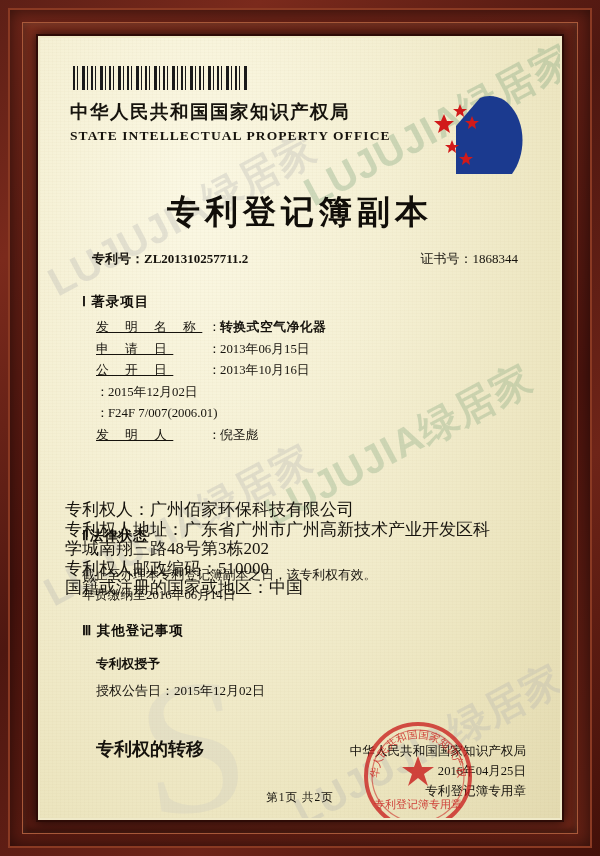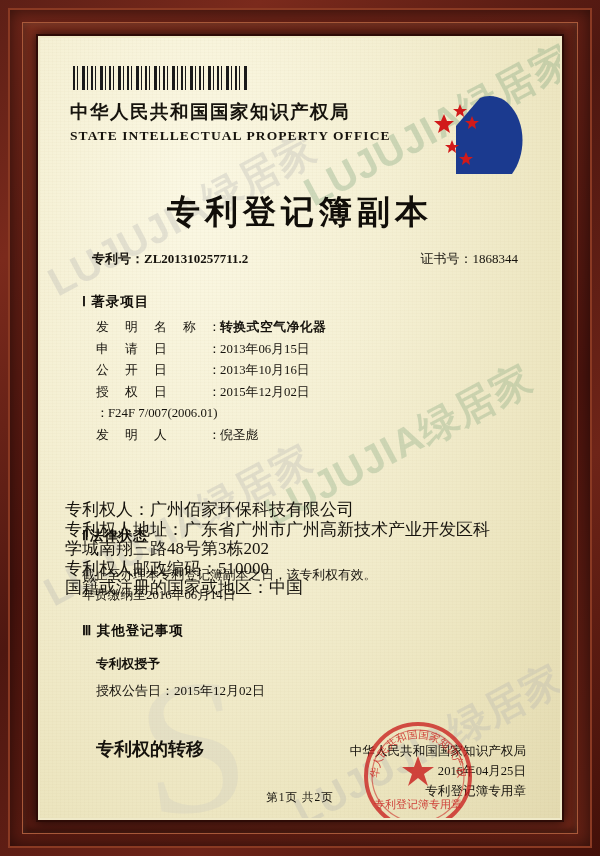--- a/index.html
+++ b/index.html
@@ -174,20 +174,21 @@
     left: 56px; top: 279px;
     font-size: 12.8px;
     color: #16130d;
     line-height: 21.5px;
   }
   .bib-row { display: flex; }
   .bib-label {
     width: 112px;
     letter-spacing: 6.5px;
     white-space: nowrap;
+    text-decoration: underline;
   }
   .bib-colon { width: 12px; }
   .bib-value { white-space: nowrap; }
   .bib-value.bold { font-weight: bold; letter-spacing: 0.5px; }
 
   
   .owner {
     position: absolute;
     left: 25px; top: 414px;
     font-size: 17px;
@@ -319,21 +320,20 @@
         <span class="bib-label">申 请 日</span>
         <span class="bib-colon">：</span>
         <span class="bib-value">2013年06月15日</span>
       </div>
       <div class="bib-row">
         <span class="bib-label">公 开 日</span>
         <span class="bib-colon">：</span>
         <span class="bib-value">2013年10月16日</span>
       </div>
       <div class="bib-row">
-        <span class="bib-label">授 权 日</span>
         <span class="bib-colon">：</span>
         <span class="bib-value">2015年12月02日</span>
       </div>
       <div class="bib-row">
         <span class="bib-colon">：</span>
         <span class="bib-value">F24F 7/007(2006.01)</span>
       </div>
       <div class="bib-row">
         <span class="bib-label">发 明 人</span>
         <span class="bib-colon">：</span>

